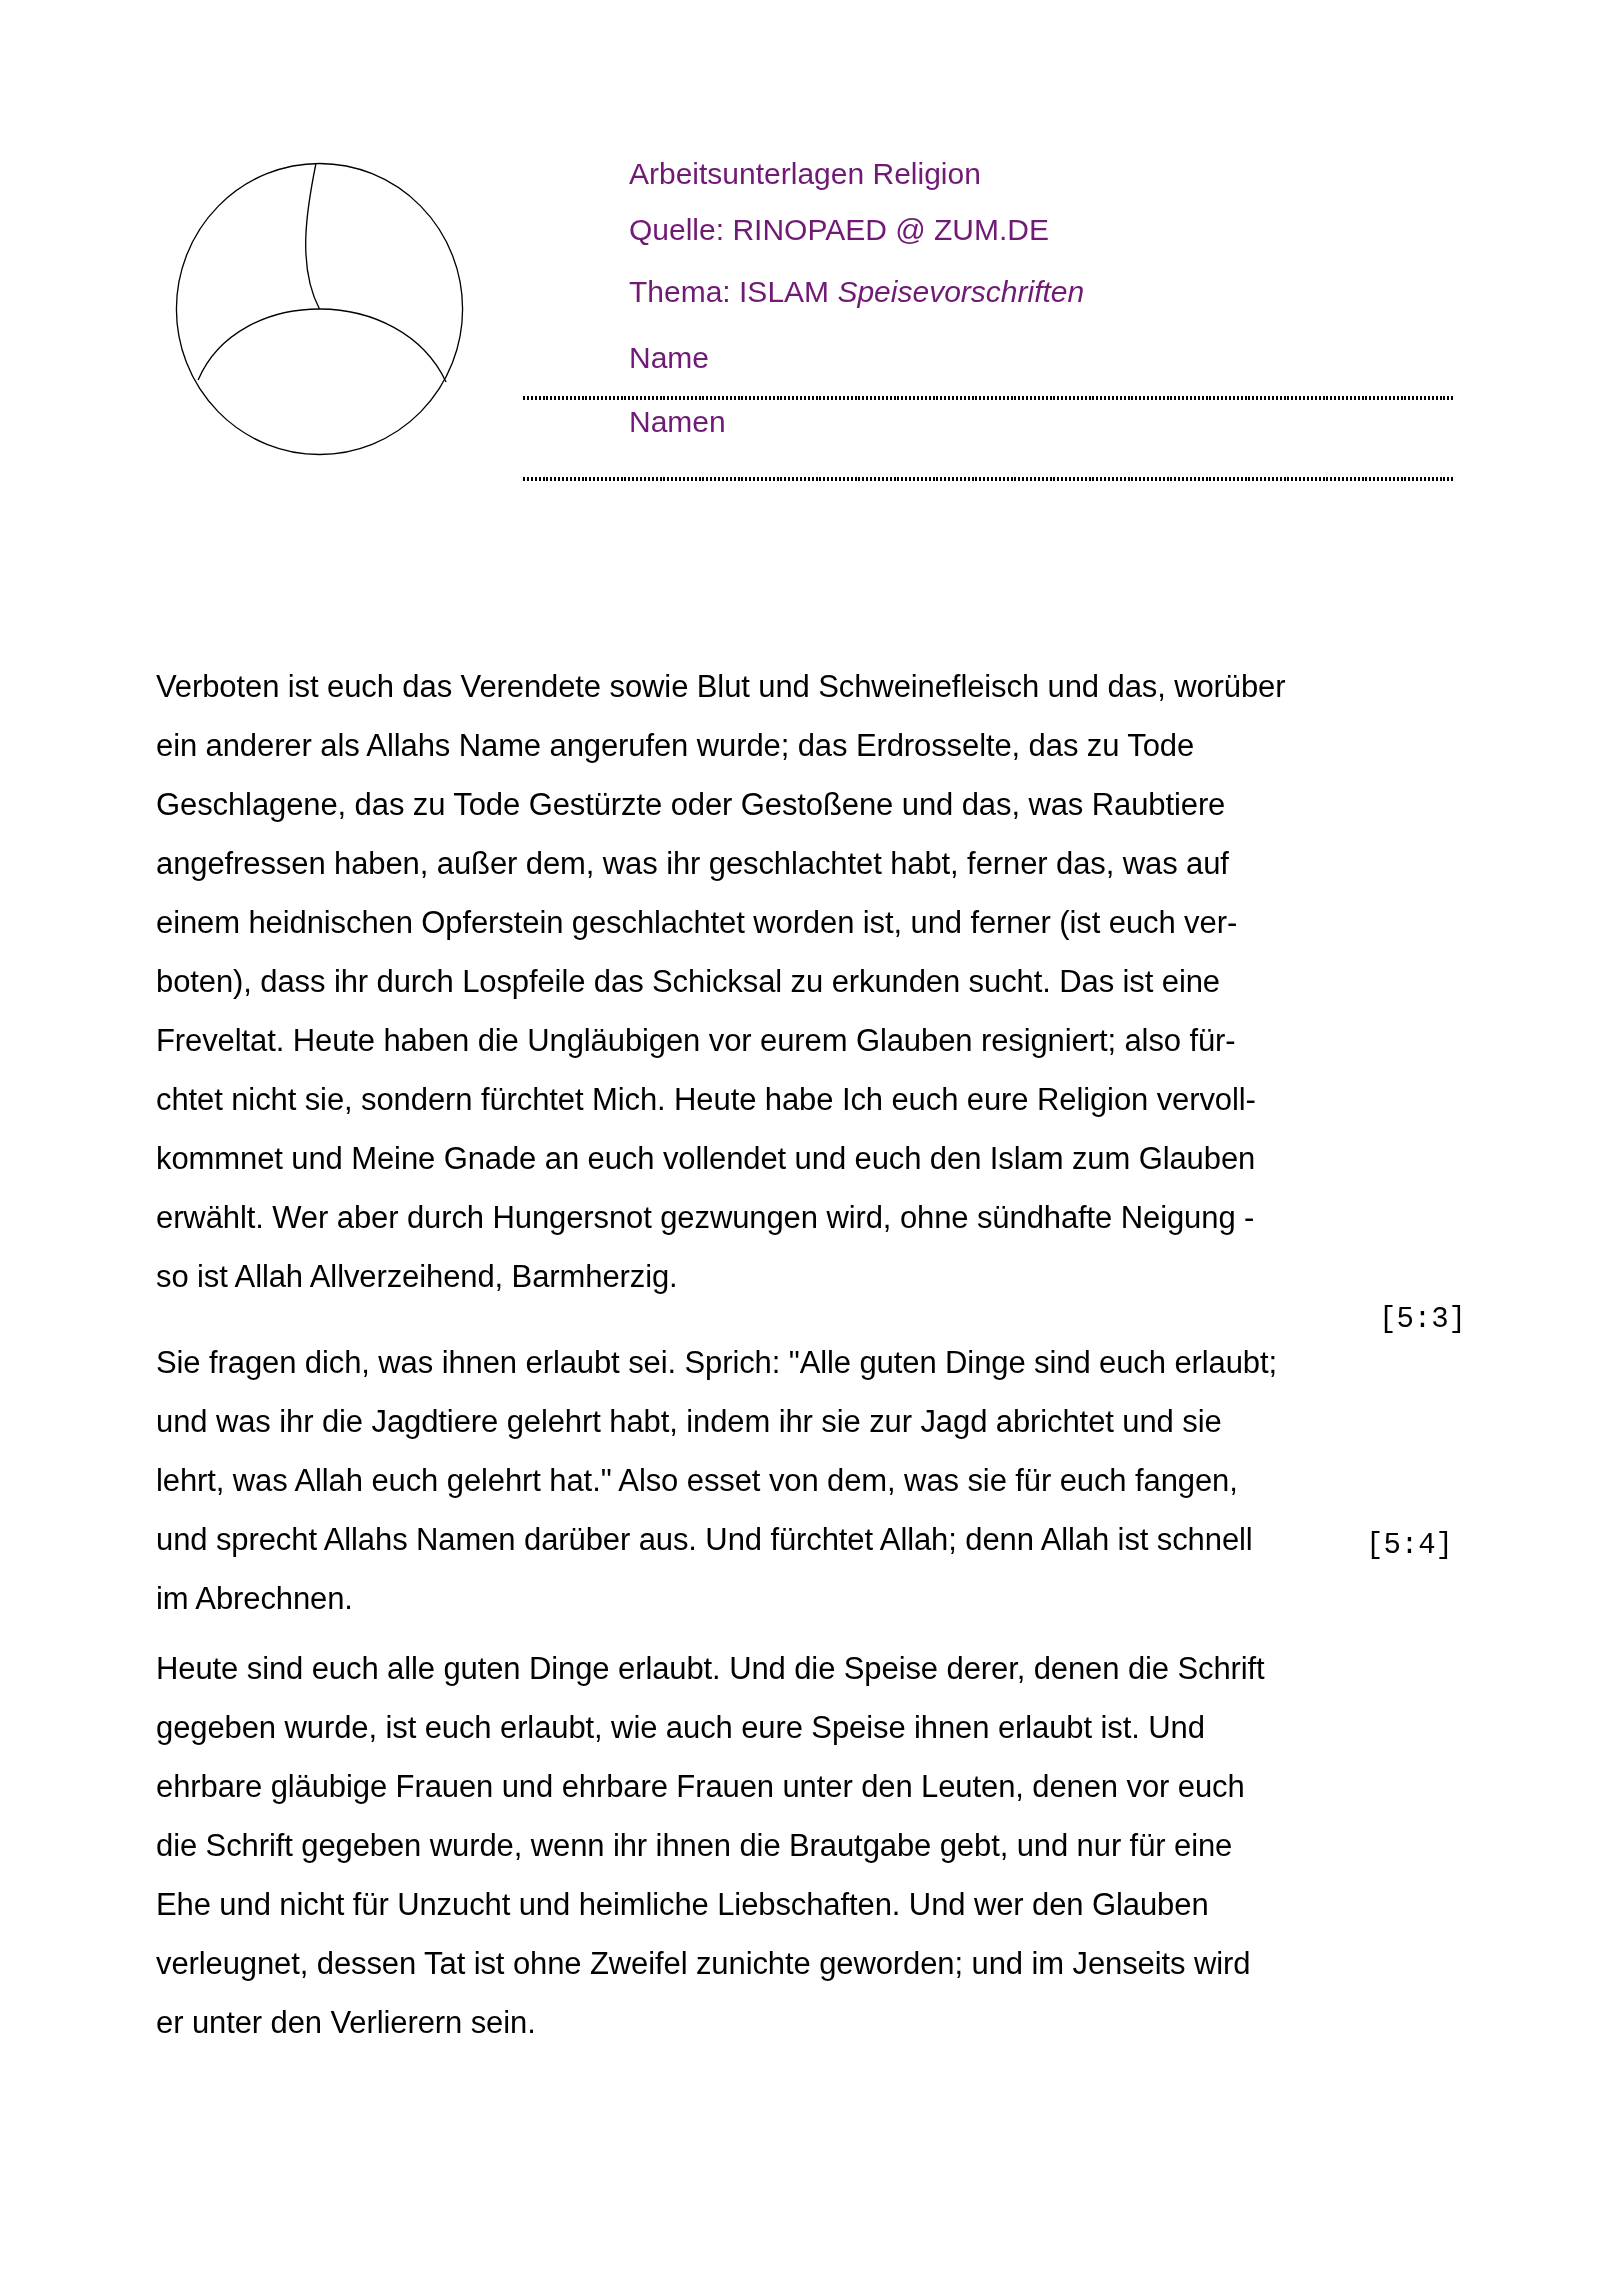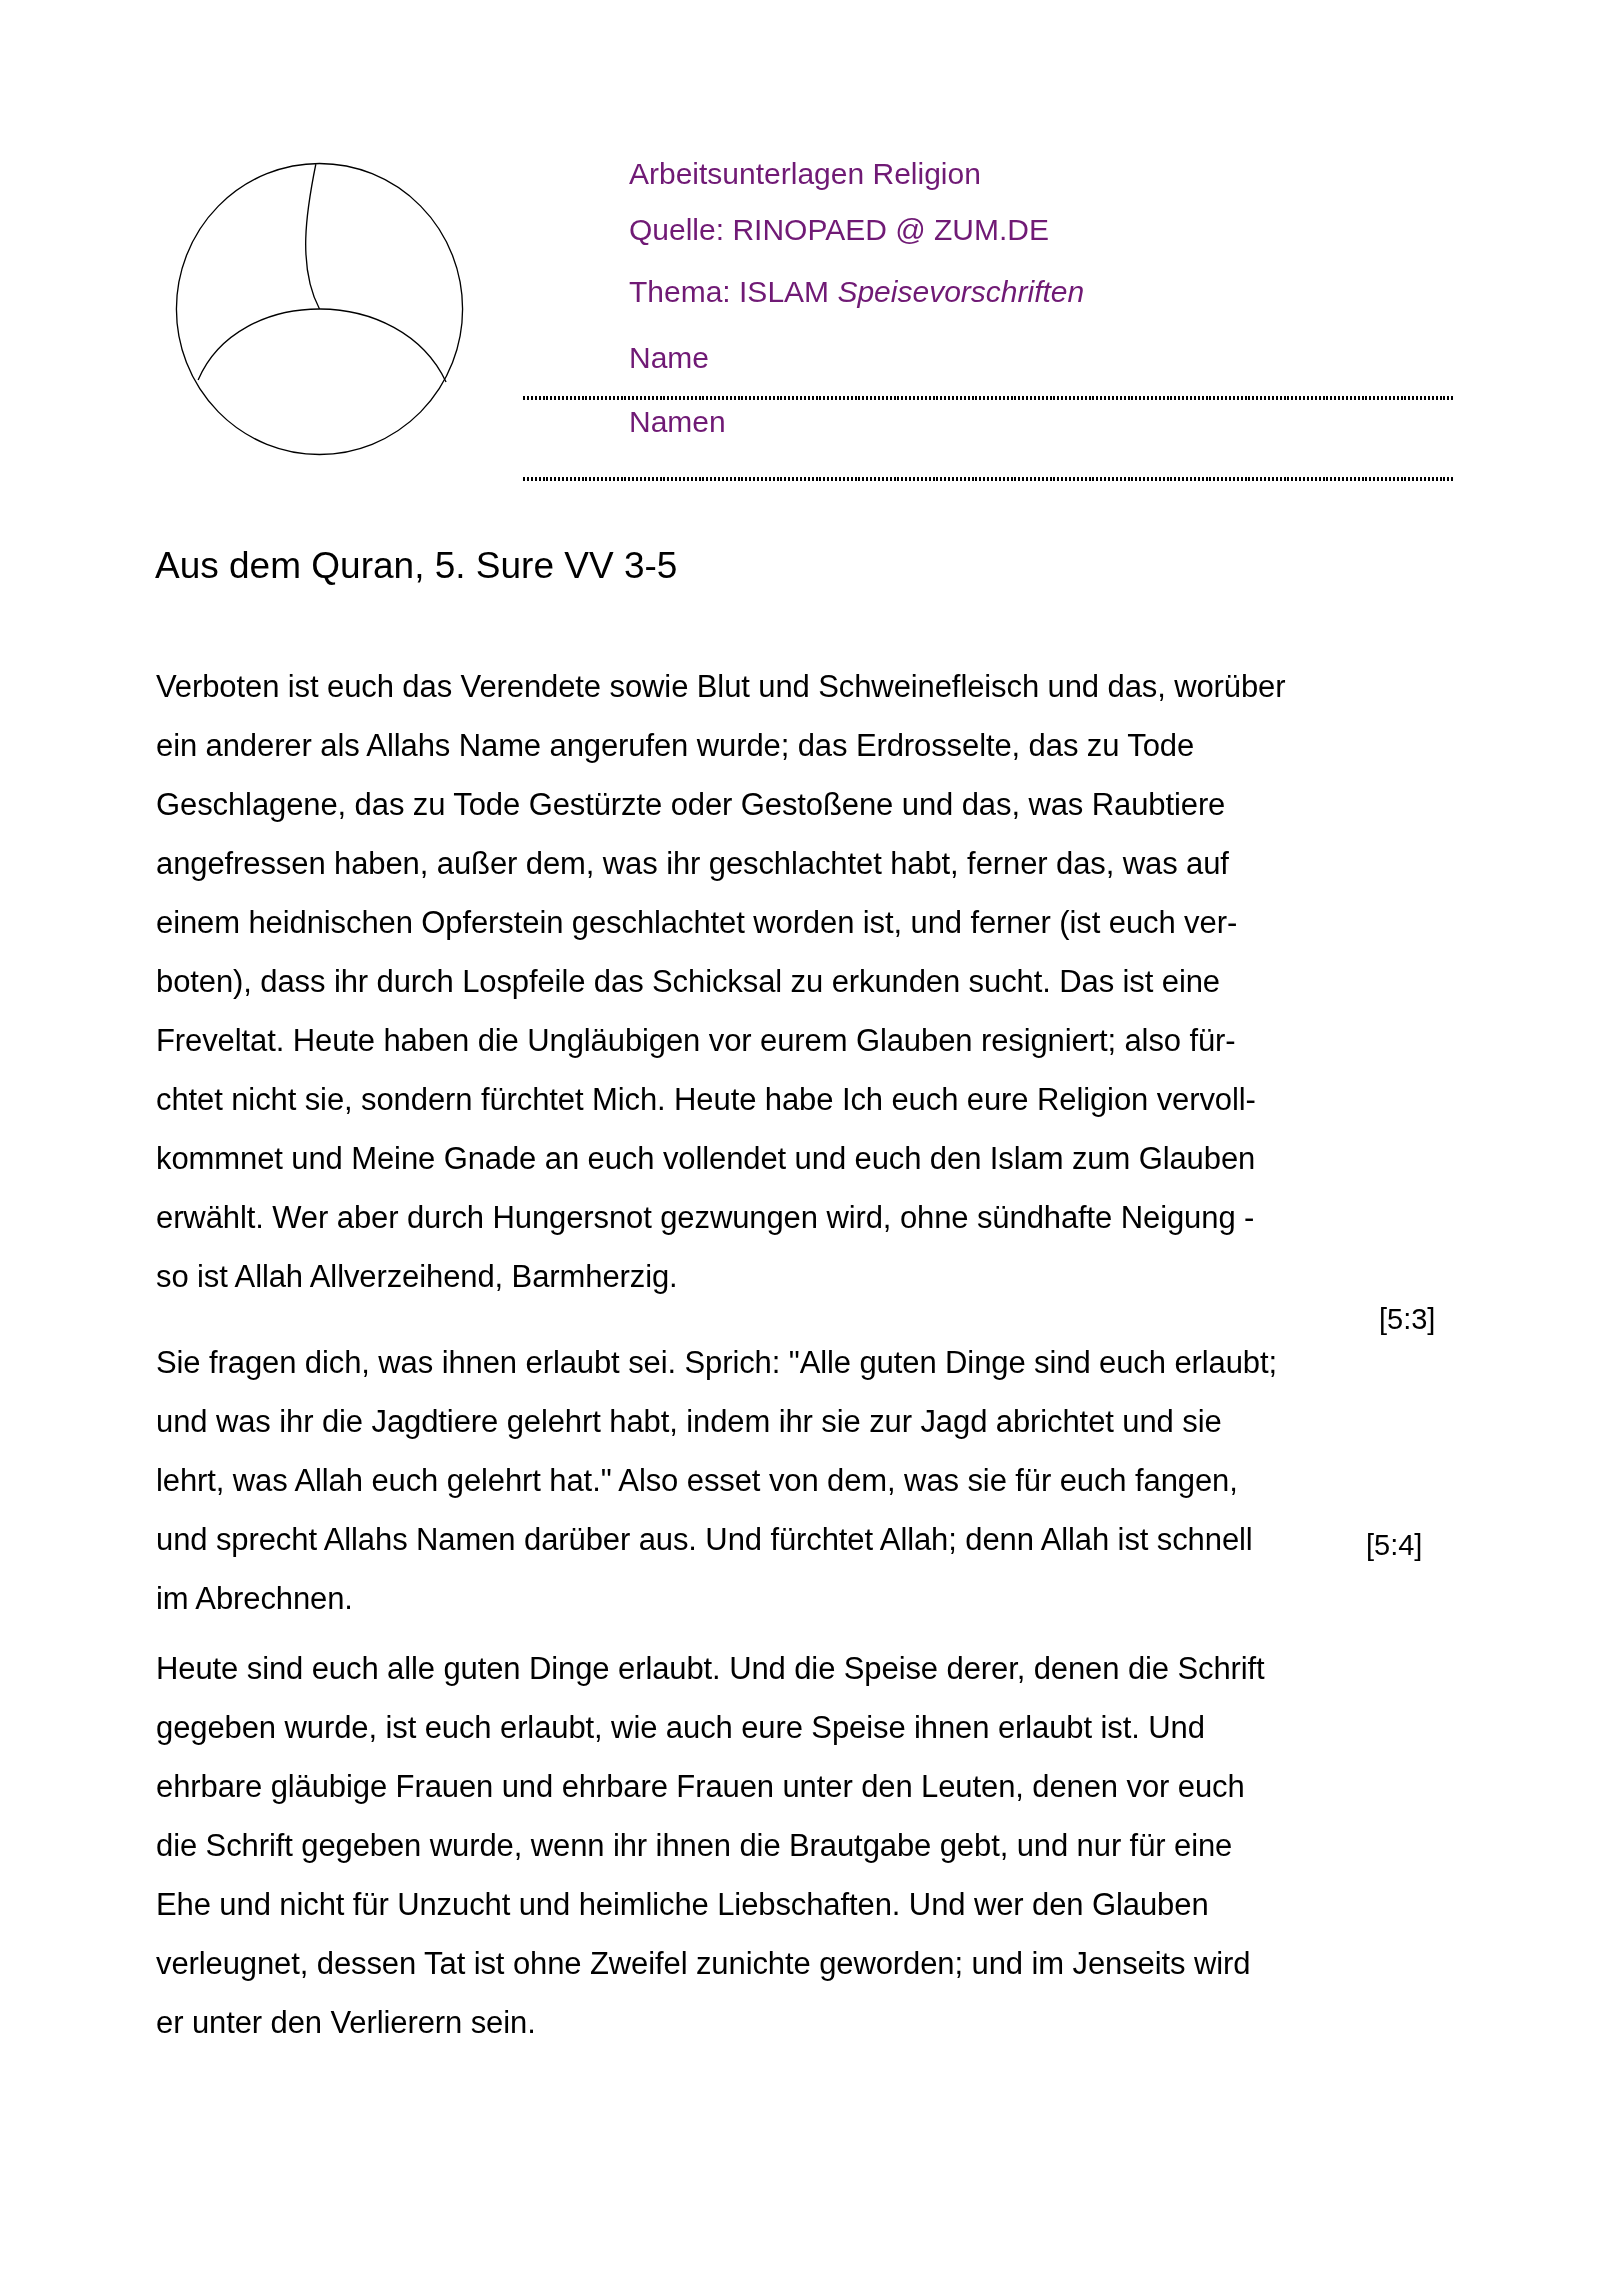--- a/index.html
+++ b/index.html
@@ -60,21 +60,21 @@
   .para {
     position: absolute;
     left: 156px;
     font-size: 31px;
     line-height: 59px;
     white-space: pre-line;
     letter-spacing: -0.1px;
   }
   .verse-marker {
     position: absolute;
-    font-family: Liberation Sans, sans-serif;
+    font-family: Liberation Mono, monospace;
     font-size: 29px;
     line-height: 33px;
     white-space: nowrap;
   }
 </style>
 </head>
 <body>
 
 <div class="page">
 
@@ -89,21 +89,20 @@
   <div class="hline" style="top:155px">Arbeitsunterlagen Religion</div>
   <div class="hline" style="top:273px"><span>Thema: ISLAM </span><span class="it">Speisevorschriften</span></div>
   <div class="hline" style="top:211px">Quelle: RINOPAED @ ZUM.DE</div>
 
   <div class="hline" style="top:339px">Name</div>
   <div class="dotted-line" style="top:396px"></div>
 
   <div class="hline" style="top:403px">Namen</div>
   <div class="dotted-line" style="top:477px"></div>
 
-  <div class="doc-heading">Aus dem Quran, 5. Sure VV 3-5</div>
 
   <div class="para" style="top:657px">Verboten ist euch das Verendete sowie Blut und Schweinefleisch und das, worüber
 ein anderer als Allahs Name angerufen wurde; das Erdrosselte, das zu Tode
 Geschlagene, das zu Tode Gestürzte oder Gestoßene und das, was Raubtiere
 angefressen haben, außer dem, was ihr geschlachtet habt, ferner das, was auf
 einem heidnischen Opferstein geschlachtet worden ist, und ferner (ist euch ver-
 boten), dass ihr durch Lospfeile das Schicksal zu erkunden sucht. Das ist eine
 Freveltat. Heute haben die Ungläubigen vor eurem Glauben resigniert; also für-
 chtet nicht sie, sondern fürchtet Mich. Heute habe Ich euch eure Religion vervoll-
 kommnet und Meine Gnade an euch vollendet und euch den Islam zum Glauben

